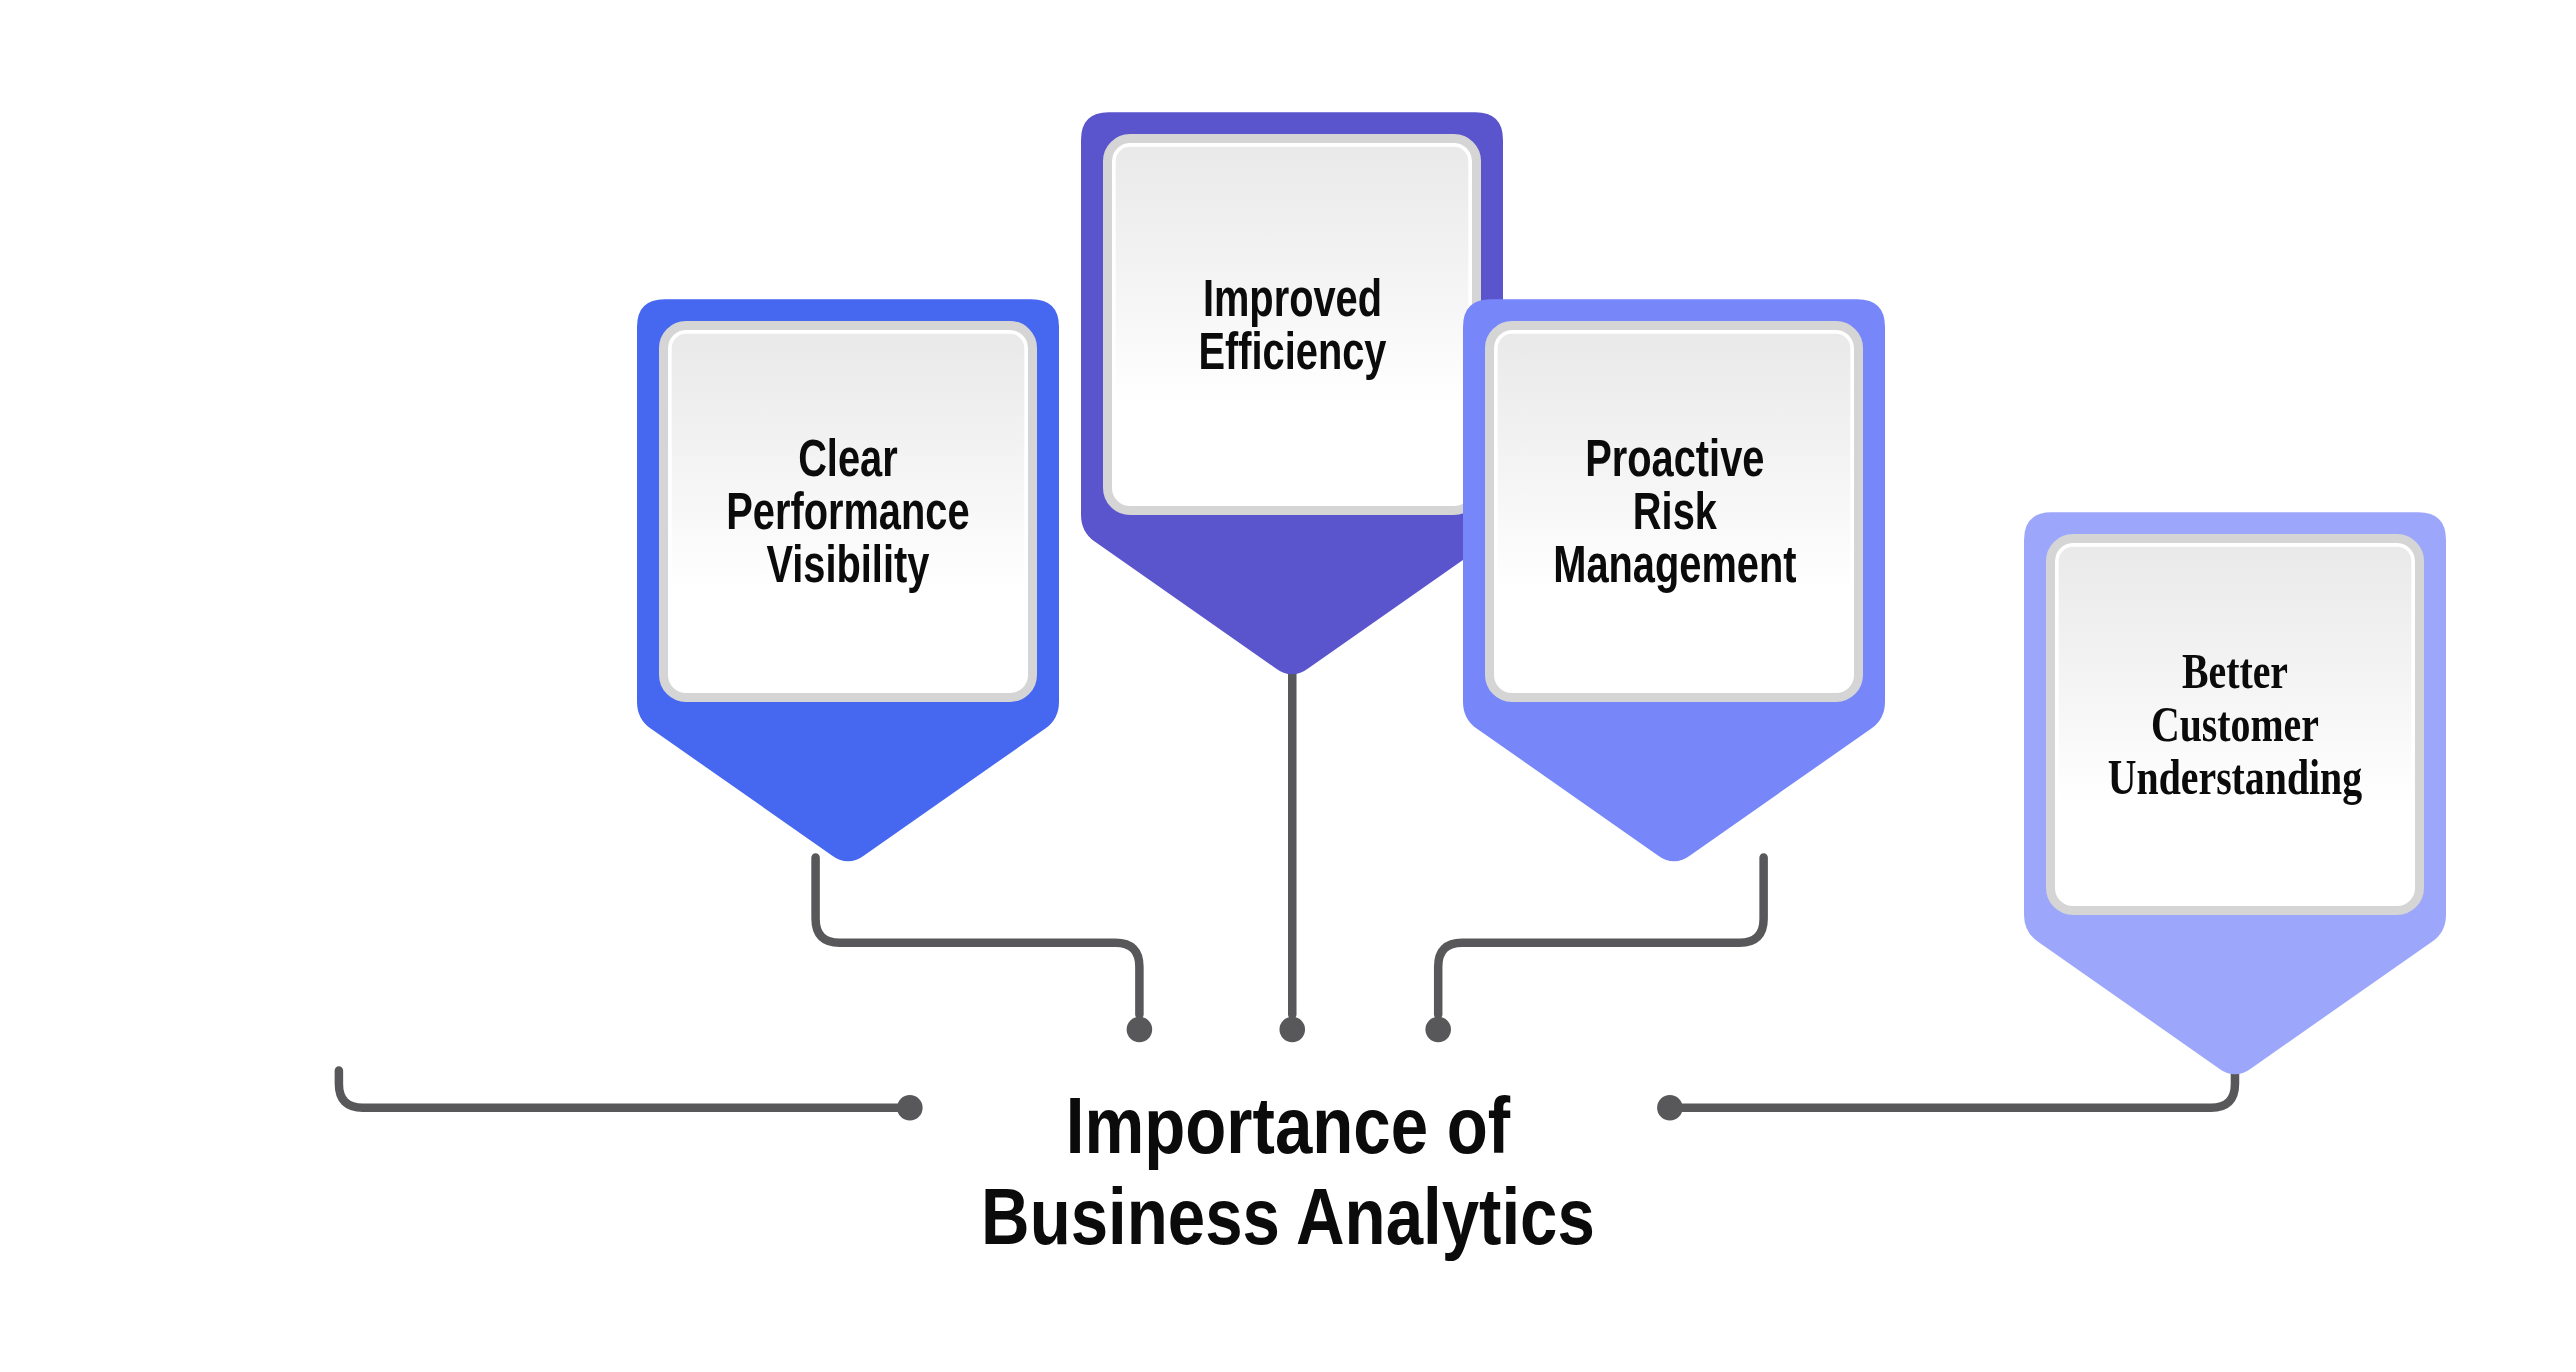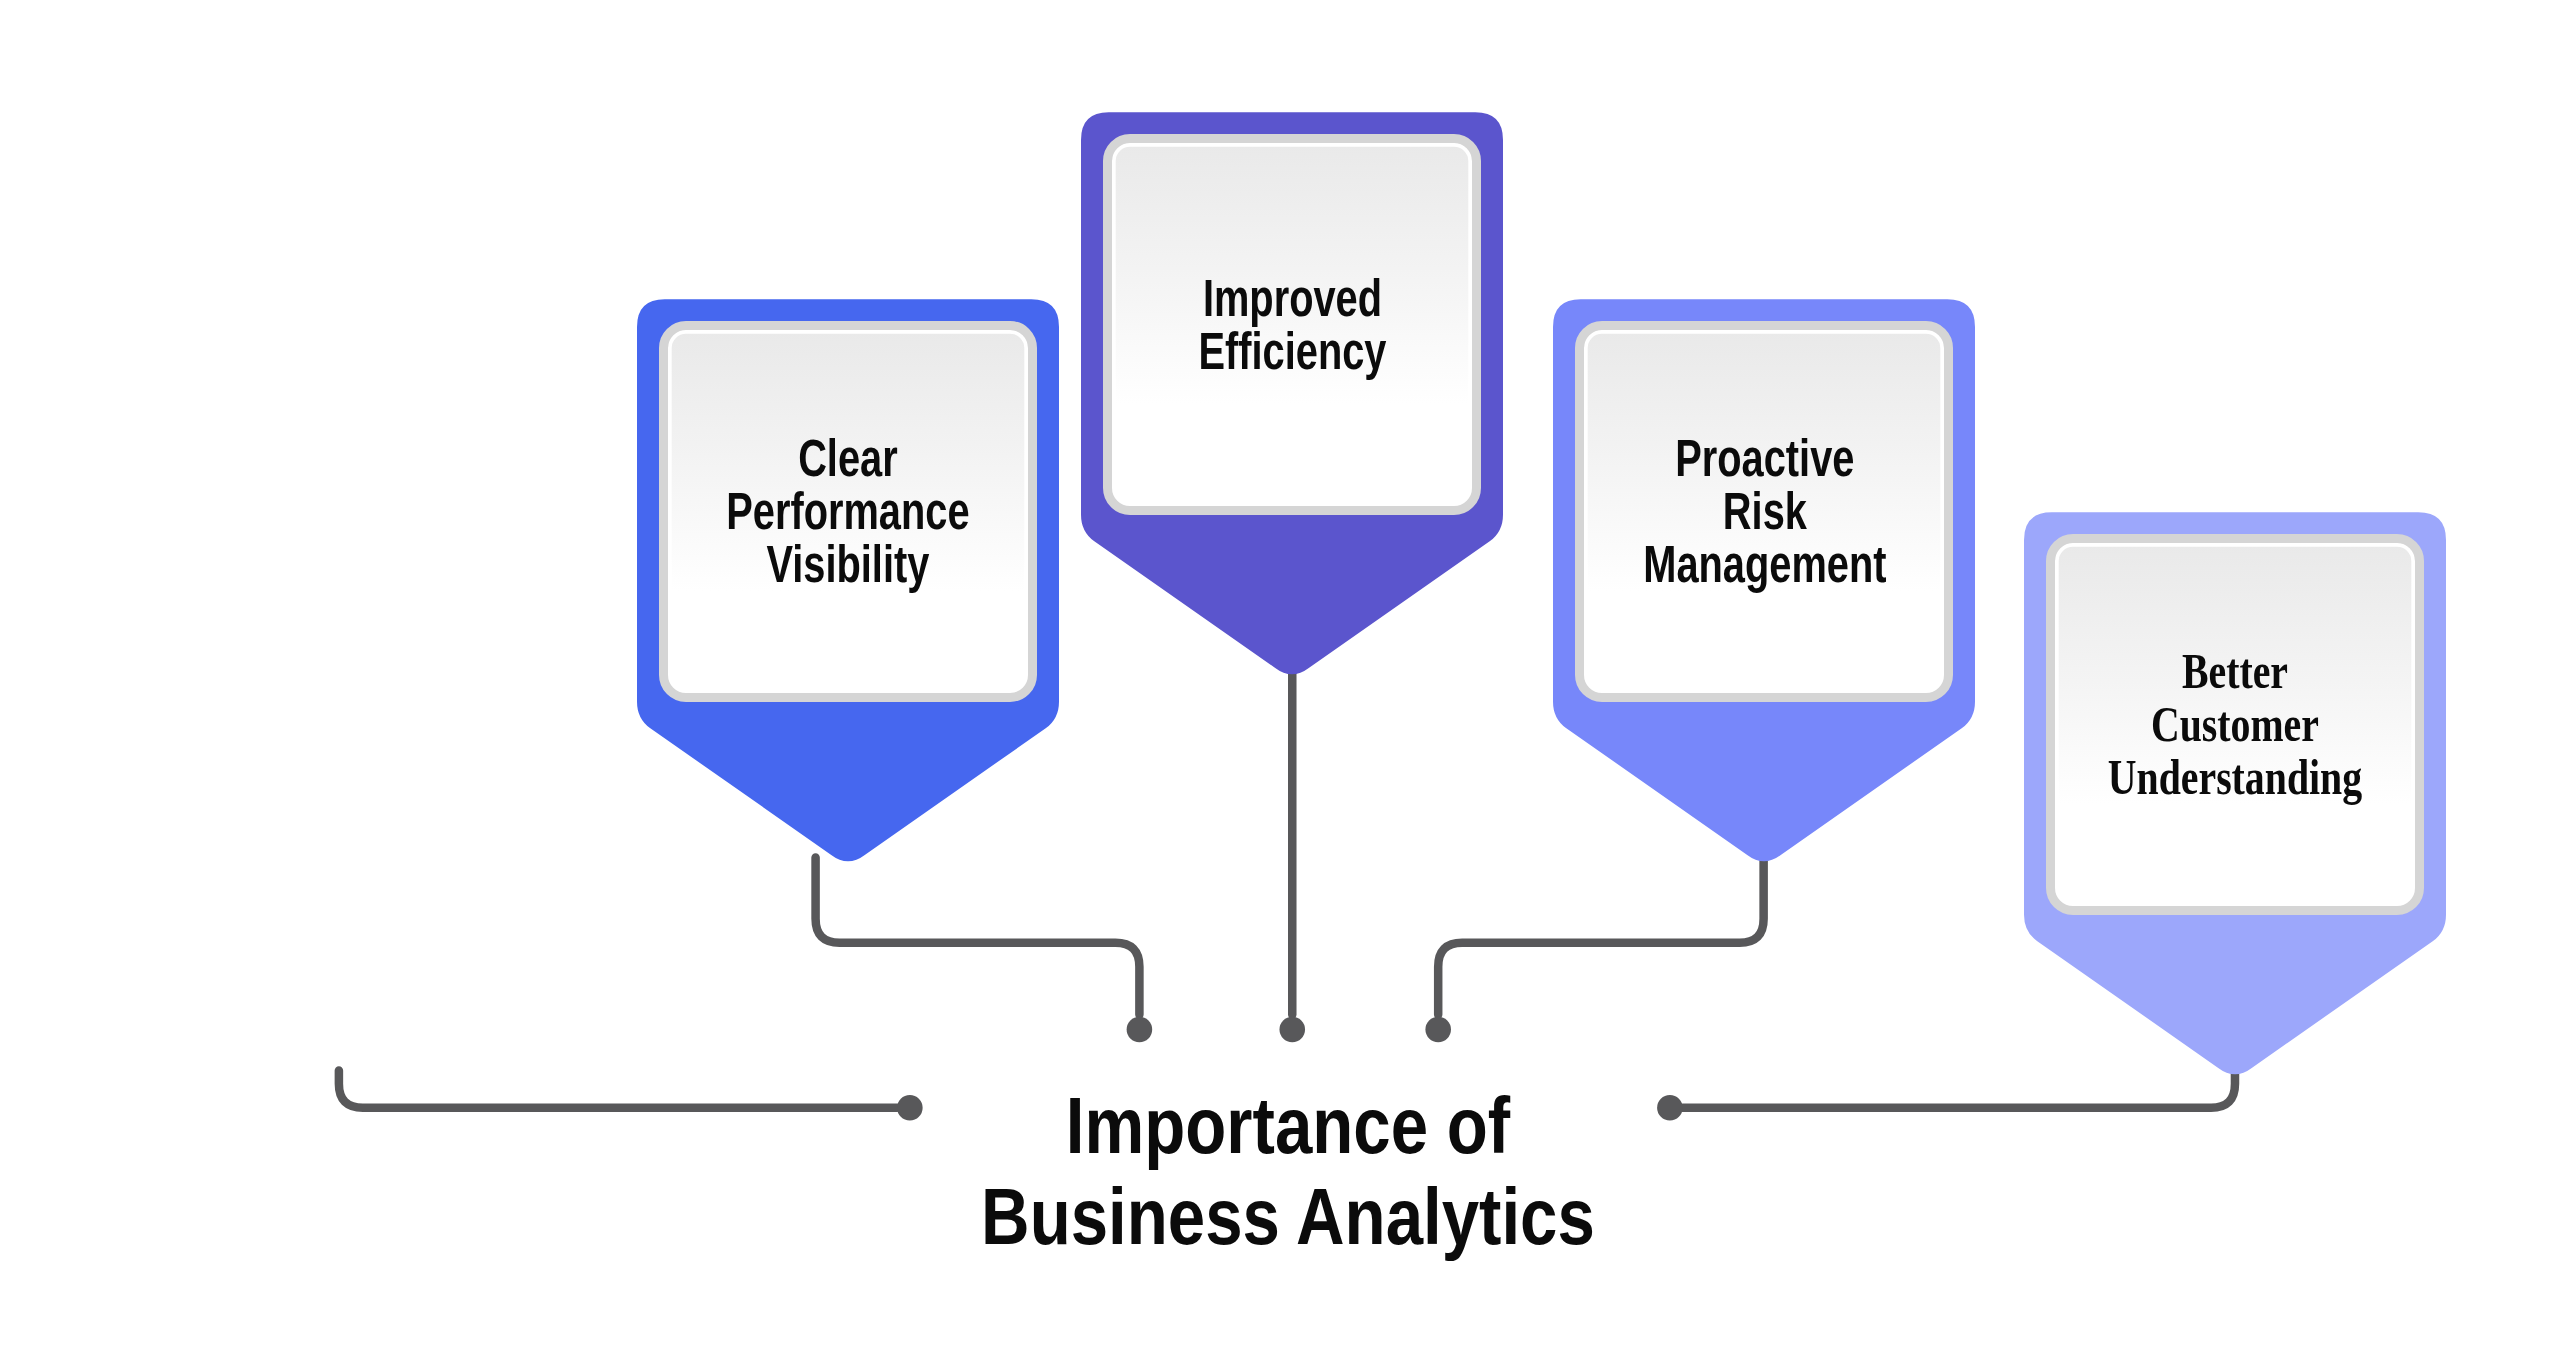--- a/index.html
+++ b/index.html
@@ -64,21 +64,21 @@
     font-weight: bold;
     transform: scaleX(0.84);
     transform-origin: 50% 50%;
     white-space: nowrap;
     z-index: 3;
   }
   
   .pin-1 { left: 128px;  top: 512px; }
   .pin-2 { left: 605px; top: 299px; margin-left: 32px; }
   .pin-3 { left: 1081px; top: 112px; }
-  .pin-4 { left: 1553px; top: 299px; }
+  .pin-4 { left: 1463px; top: 299px; }
   .pin-5 { left: 2024px; top: 512px; font-family: Liberation Serif, serif; }
 </style>
 </head>
 <body>
 
 <div class="canvas">
 
   <svg class="connector-layer" width="2576" height="1372" viewBox="0 0 4836 2576">
     <g fill="none" stroke-width="16" stroke-linecap="round">
       <path d="M 636 2010 L 636 2035 Q 636 2080 681 2080 L 1684 2080" stroke="#58585A"></path>

